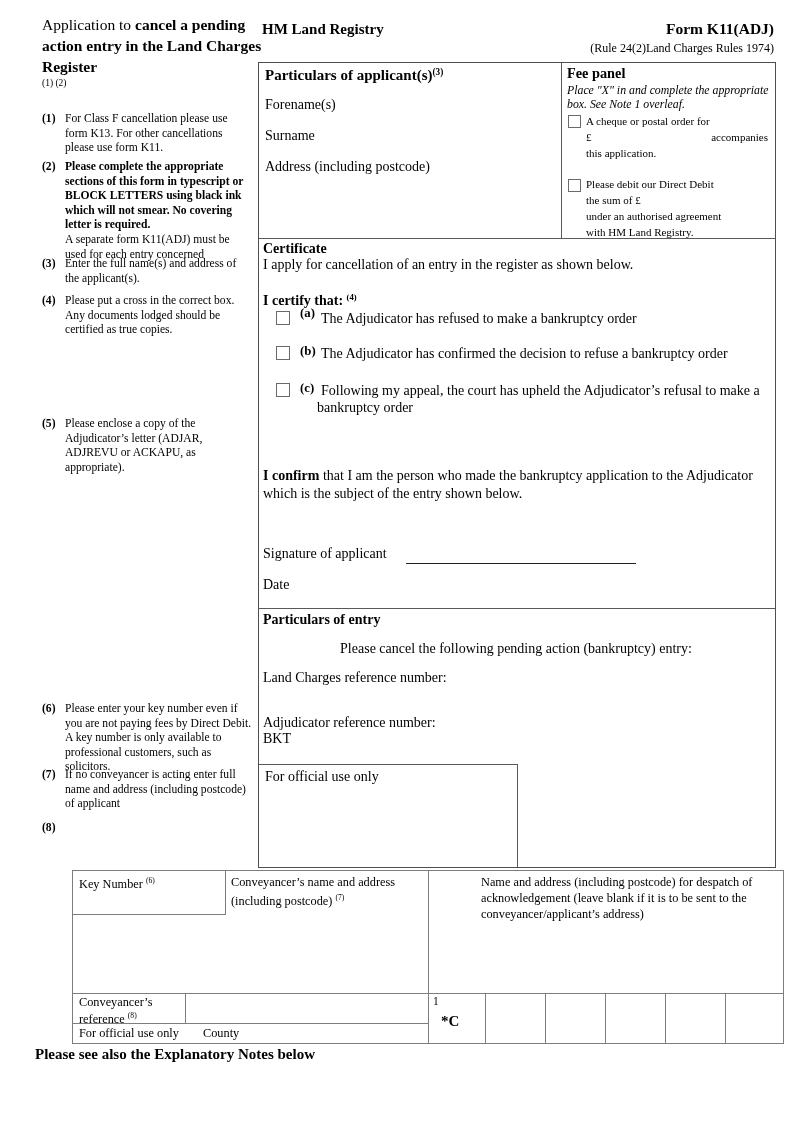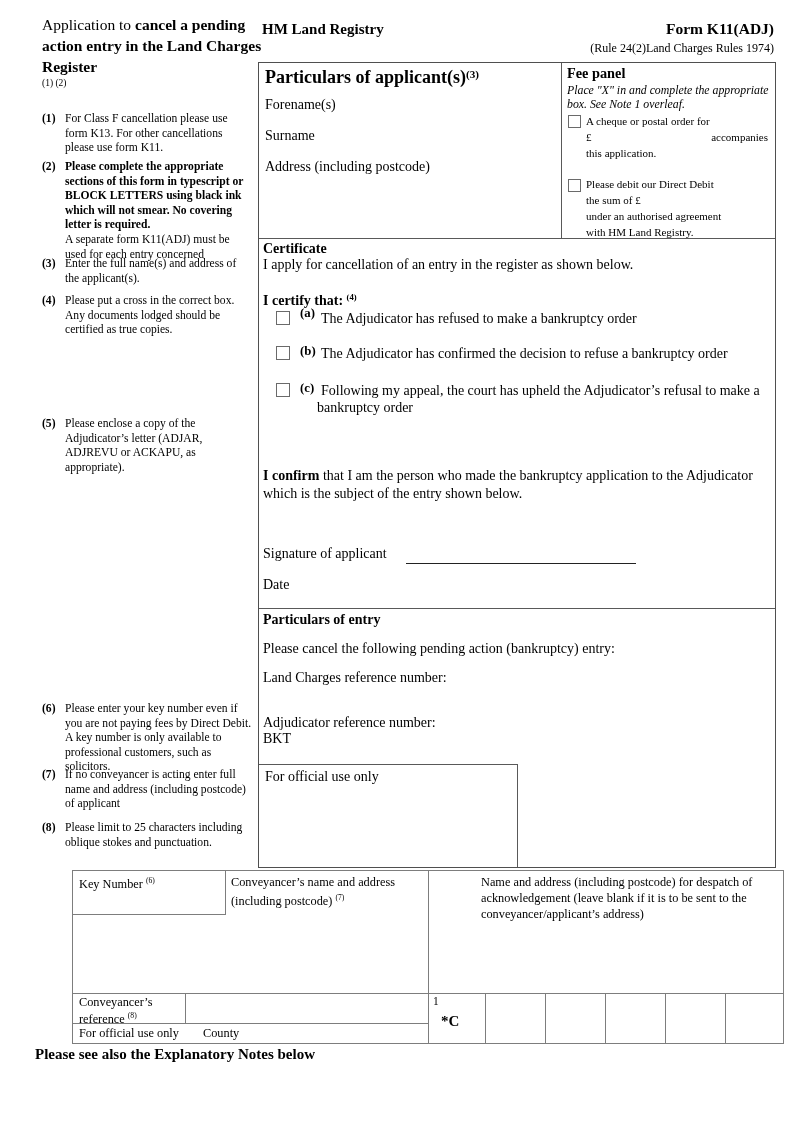--- a/index.html
+++ b/index.html
@@ -60,34 +60,33 @@
   <div class="note abs" style="left:42px;top:702px;">
     <div class="num">(6)</div>
     <div class="ntext">Please enter your key number even if you are not paying fees by Direct Debit. A key number is only available to professional customers, such as solicitors.</div>
   </div>
   <div class="note abs" style="left:42px;top:768px;">
     <div class="num">(7)</div>
     <div class="ntext">If no conveyancer is acting enter full name and address (including postcode) of applicant</div>
   </div>
   <div class="note abs" style="left:42px;top:821px;">
     <div class="num">(8)</div>
-    <div class="ntext">Please limit to 25 characters including oblique stokes and punctuation.</div>
   </div>
 
   <div class="abs b" style="left:262px;top:21px;font-size:15px;">HM Land Registry</div>
   <div class="abs b" style="left:474px;top:20px;width:300px;text-align:right;font-size:15.5px;">Form K11(ADJ)</div>
   <div class="abs" style="left:474px;top:41px;width:300px;text-align:right;font-size:12px;">(Rule 24(2)Land Charges Rules 1974)</div>
 
   <div id="main-wrap" class="abs" style="left:258px;top:62px;width:516px;height:804px;">
 
     <div class="abs panel-line" style="left:302px;top:0;width:1px;height:175px;"></div>
     <div class="abs panel-line" style="left:0;top:175px;width:516px;height:1px;"></div>
     <div class="abs panel-line" style="left:0;top:545px;width:516px;height:1px;"></div>
 
-    <div class="abs b" style="left:6px;top:4px;font-size:18px;">
+    <div class="abs b" style="left:6px;top:4px;font-size:15px;">
       <span>Particulars of applicant(s)</span><span class="sup">(3)</span>
     </div>
     <div class="abs body-txt" style="left:6px;top:33px;">Forename(s)</div>
     <div class="abs" style="left:85px;top:33px;width:210px;height:26px;"></div>
     <div class="abs body-txt" style="left:6px;top:64px;">Surname</div>
     <div class="abs" style="left:70px;top:64px;width:225px;height:26px;"></div>
     <div class="abs body-txt" style="left:6px;top:95px;">Address (including postcode)</div>
     <div class="abs" style="left:6px;top:113px;width:290px;height:58px;"></div>
 
     <div class="abs b" style="left:308px;top:2px;font-size:14.3px;">Fee panel</div>
@@ -132,21 +131,21 @@
     <div class="abs body-txt" style="left:4px;top:404px;width:508px;">
       <span class="b">I confirm</span><span> that I am the person who made the bankruptcy application to the Adjudicator which is the subject of the entry shown below.</span>
     </div>
 
     <div class="abs body-txt" style="left:4px;top:482px;">Signature of applicant</div>
     <div class="abs" style="left:147px;top:482px;width:230px;height:18px;border-bottom:1px solid #222;"></div>
     <div class="abs body-txt" style="left:4px;top:513px;">Date</div>
     <div class="abs" style="left:40px;top:513px;width:200px;height:18px;"></div>
 
     <div class="abs b body-txt" style="left:4px;top:548px;">Particulars of entry</div>
-    <div class="abs body-txt" style="left:4px;top:577px;width:506px;">Please cancel the following pending action (bankruptcy) entry:</div>
+    <div class="abs body-txt" style="left:4px;top:577px;width:506px;text-align:center;">Please cancel the following pending action (bankruptcy) entry:</div>
     <div class="abs body-txt" style="left:4px;top:606px;">Land Charges reference number:</div>
     <div class="abs" style="left:175px;top:606px;width:330px;height:18px;"></div>
     <div class="abs body-txt" style="left:4px;top:651px;">Adjudicator reference number:</div>
     <div class="abs body-txt" style="left:4px;top:667px;">BKT</div>
     <div class="abs" style="left:36px;top:667px;width:300px;height:18px;"></div>
 
     <div class="abs" style="left:0;top:701px;width:258px;height:102px;border-top:1px solid #595959;border-right:1px solid #595959;">
       <div class="body-txt" style="padding:3px 0 0 6px;">For official use only</div>
     </div>
   </div>

